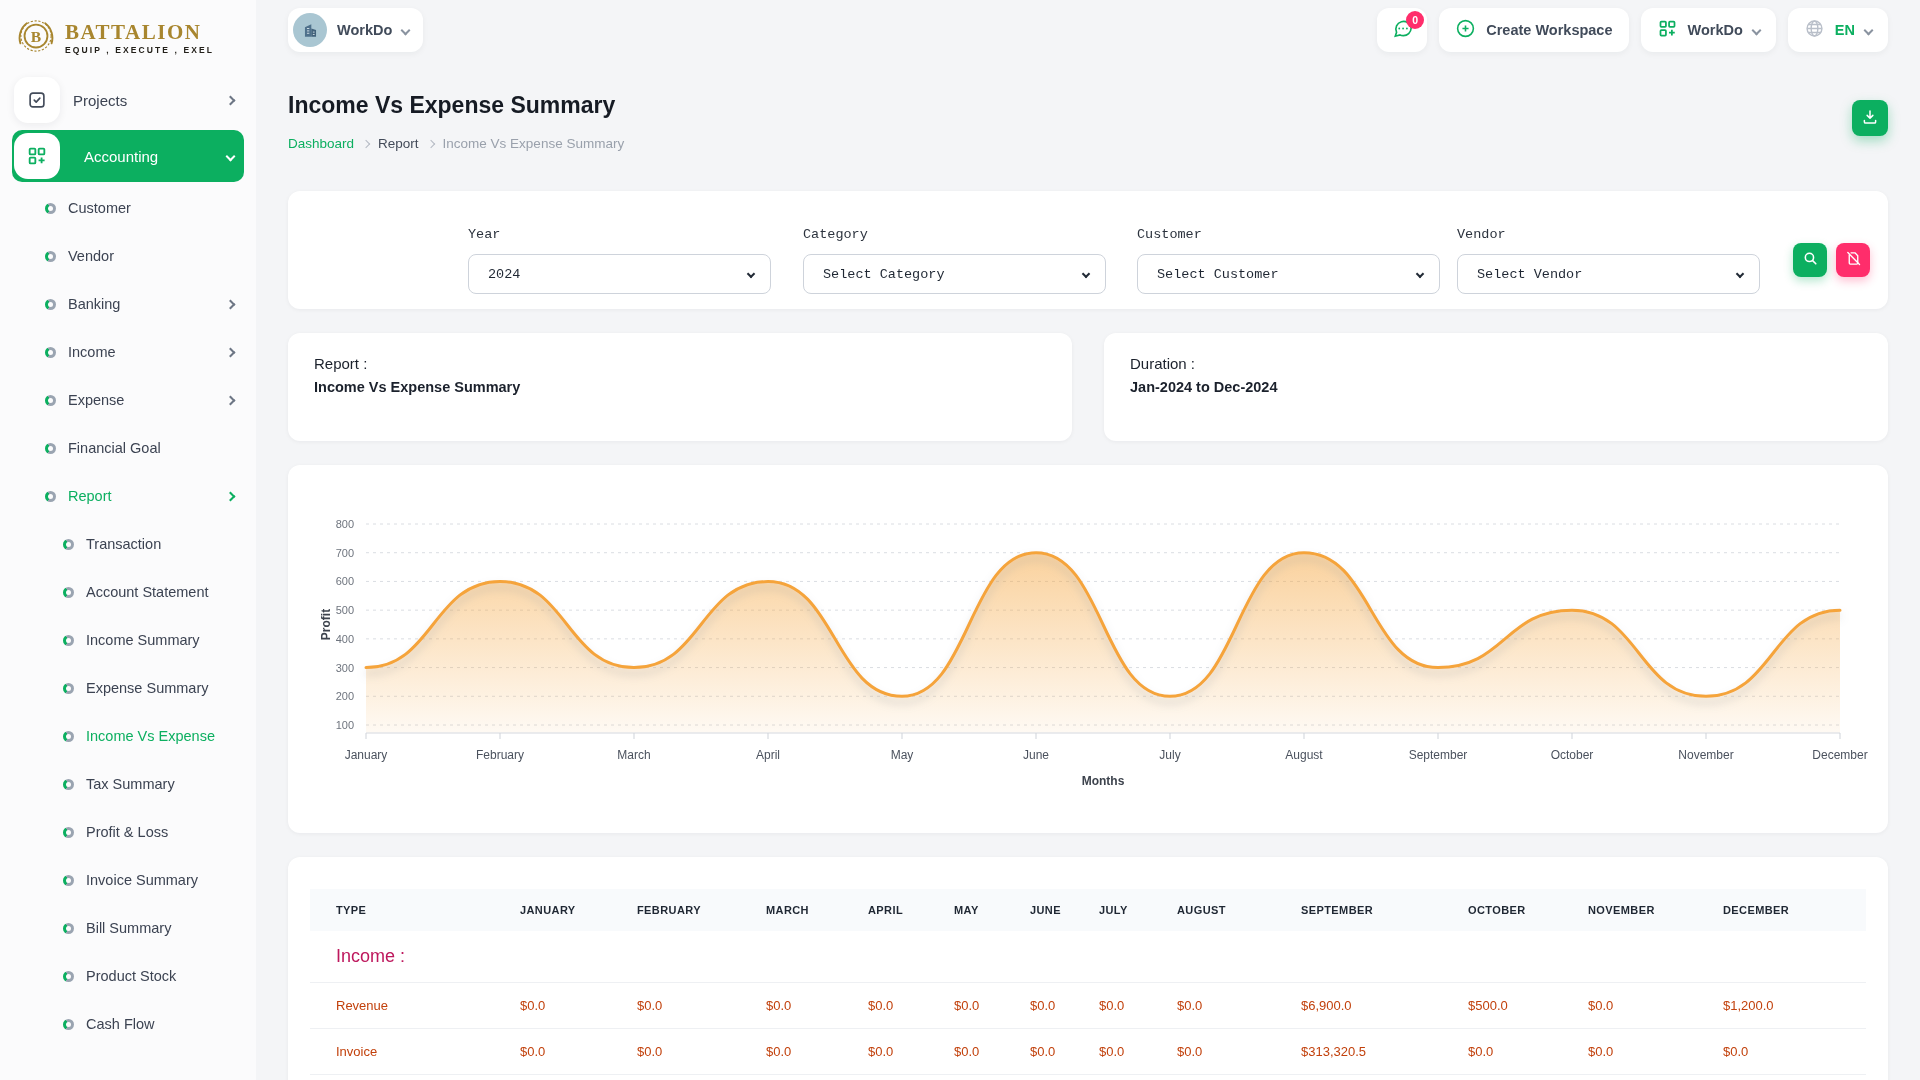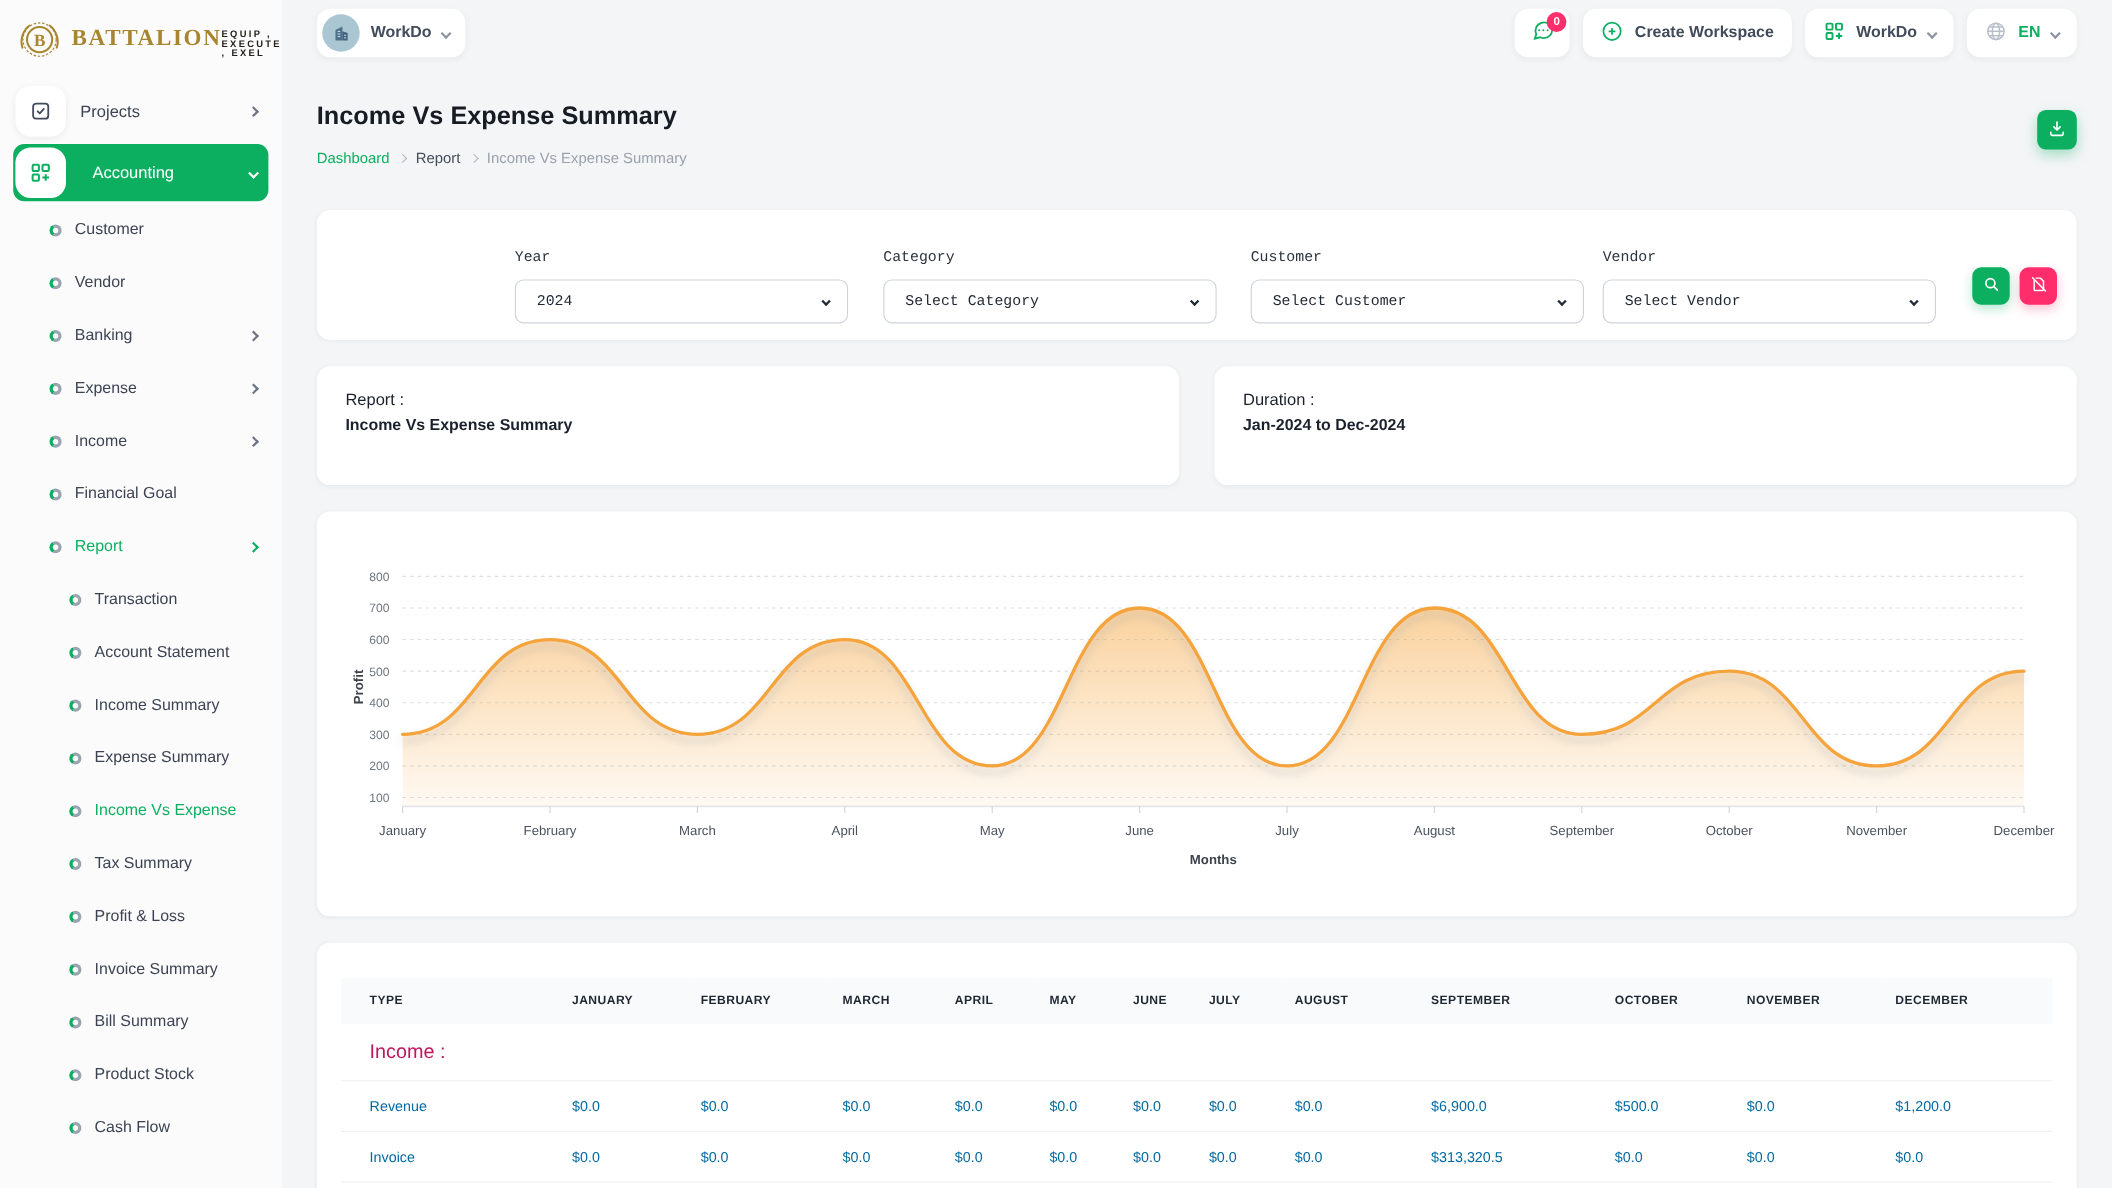--- a/index.html
+++ b/index.html
@@ -3,21 +3,21 @@
 <meta charset="utf-8">
 <style>
   * { box-sizing: border-box; }
   html,body { margin:0; padding:0; width:1920px; height:1080px; overflow:hidden;
     font-family:"Liberation Sans", sans-serif; background:#f4f5f7; color:#3a4150; }
 
   
   .sidebar { position:fixed; left:0; top:0; bottom:0; width:256px; background:#fbfbfc;
     padding:10px 12px; overflow:hidden; z-index:5; }
   .logo-row { display:flex; align-items:center; gap:7px; padding:4px 2px 10px 2px; }
-  .logo-text { display:flex; flex-direction:row; line-height:1; }
+  .logo-text { display:flex; flex-direction:column; line-height:1; }
   .logo-name { font-family:"Liberation Serif", serif; font-weight:bold; font-size:21px;
     letter-spacing:1.5px; color:#a8862f; }
   .logo-tag { font-size:8.5px; font-weight:bold; letter-spacing:2.1px; color:#23201a; margin-top:3px; }
 
   .nav-top { height:56px; display:flex; align-items:center; gap:13px; padding:0 10px 0 2px;
     color:#3c4352; font-size:15px; cursor:pointer; }
   .icon-box { width:46px; height:46px; background:#fff; border-radius:14px; flex:none;
     box-shadow:0 2px 8px rgba(25,30,40,.07); display:flex; align-items:center; justify-content:center;
     color:#434b5a; }
   .nav-top.active { background:#0caf60; border-radius:10px; color:#fff; height:52px; margin:2px 0;gap:24px; }
@@ -89,21 +89,21 @@
   .summary-value { font-size:14.5px; font-weight:bold; color:#1b212c; margin-top:7px; }
 
   
   .chart-card { margin-top:24px; height:368px; overflow:hidden; }
 
   
   .table-card { margin-top:24px; height:400px; padding:32px 22px 0 22px; overflow:hidden; }
   table.data { width:100%; border-collapse:collapse; table-layout:fixed; }
   table.data th { background:#f8fafc; text-align:left; font-size:11px; letter-spacing:.4px;
     color:#1f2733; padding:15px 10px; font-weight:bold; }
-  table.data td { font-size:13px; color:#0369a1; padding:15px 10px; border-bottom:1px solid #eef0f3; }
+  table.data td { font-size:13px; color:#c2410c; padding:15px 10px; border-bottom:1px solid #eef0f3; }
   table.data th:first-child, table.data td:first-child { padding-left:26px; }
   tr.group-row td { font-size:18px; color:#be185d; }
 </style>
 </head>
 <body>
 
 <aside class="sidebar">
   <div class="logo-row">
     <span>
       <svg viewBox="0 0 48 48" width="44" height="44">
@@ -150,26 +150,26 @@
         <span class="bullet"></span>
         <span>Vendor</span>
       </div>
       <div class="nav-sub lvl1">
         <span class="bullet"></span>
         <span>Banking</span>
         <span class="chev right"></span>
       </div>
       <div class="nav-sub lvl1">
         <span class="bullet"></span>
+        <span>Income</span>
+        <span class="chev right"></span>
+      </div>
+      <div class="nav-sub lvl1">
+        <span class="bullet"></span>
         <span>Expense</span>
-        <span class="chev right"></span>
-      </div>
-      <div class="nav-sub lvl1">
-        <span class="bullet"></span>
-        <span>Income</span>
         <span class="chev right"></span>
       </div>
       <div class="nav-sub lvl1">
         <span class="bullet"></span>
         <span>Financial Goal</span>
       </div>
       <div class="nav-sub lvl1 active">
         <span class="bullet"></span>
         <span>Report</span>
         <span class="chev right"></span>

